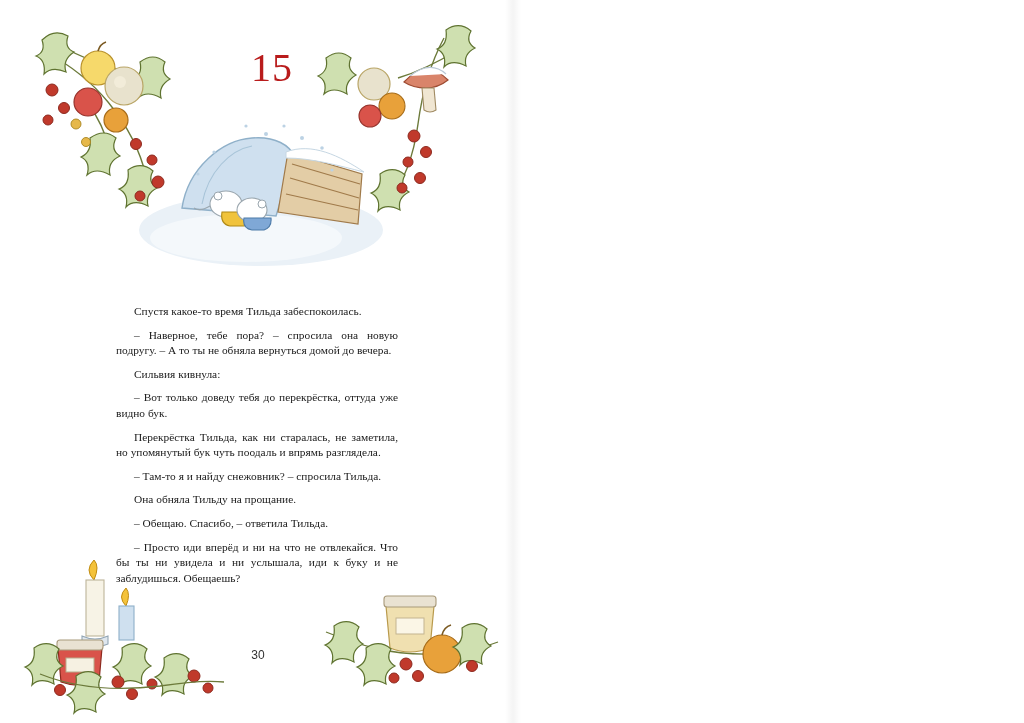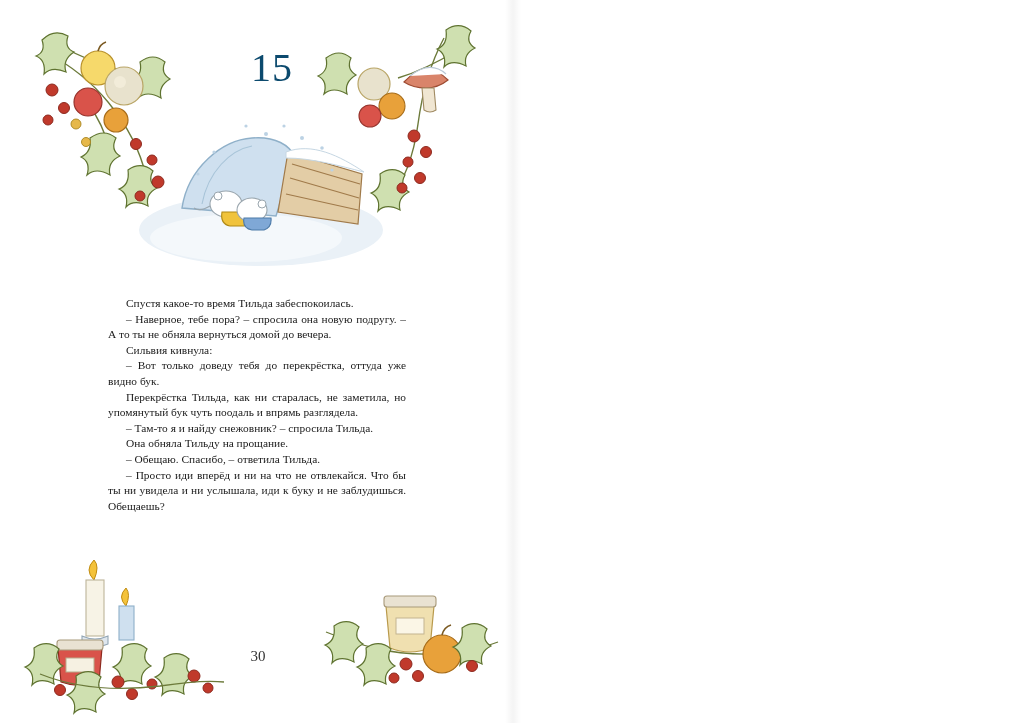--- a/index.html
+++ b/index.html
@@ -40,48 +40,48 @@
   
   .chapter-number {
     position: absolute;
     left: 232px;
     top: 44px;
     width: 80px;
     text-align: center;
     font-family: "Liberation Serif", serif;
     font-size: 40px;
     font-weight: 400;
-    color: #0c4a6e;
+    color: #b91c1c;
     letter-spacing: 1px;
   }
 
   
   .text-block {
     position: absolute;
     font-family: "Liberation Serif", serif;
     font-size: 11.4px;
     line-height: 15.6px;
     color: #1a1a1a;
     text-align: justify;
     text-justify: inter-word;
     -webkit-hyphens: manual;
     hyphens: manual;
   }
   .text-block p {
-    margin: 0;
+    margin: 8px;
     text-indent: 18px;
   }
 
   .left-text  { left: 108px; top: 296px;  width: 298px; }
 
   
   .folio {
     position: absolute;
-    font-family: Liberation Serif, serif;
-    font-size: 15px;
+    font-family: Liberation Sans, sans-serif;
+    font-size: 12px;
     color: #333;
   }
   .folio-left  { left: 238px; top: 648px; width: 40px; text-align: center; }
 
   
   .art {
     position: absolute;
     pointer-events: none;
   }
   .art svg { display: block; overflow: visible; }

